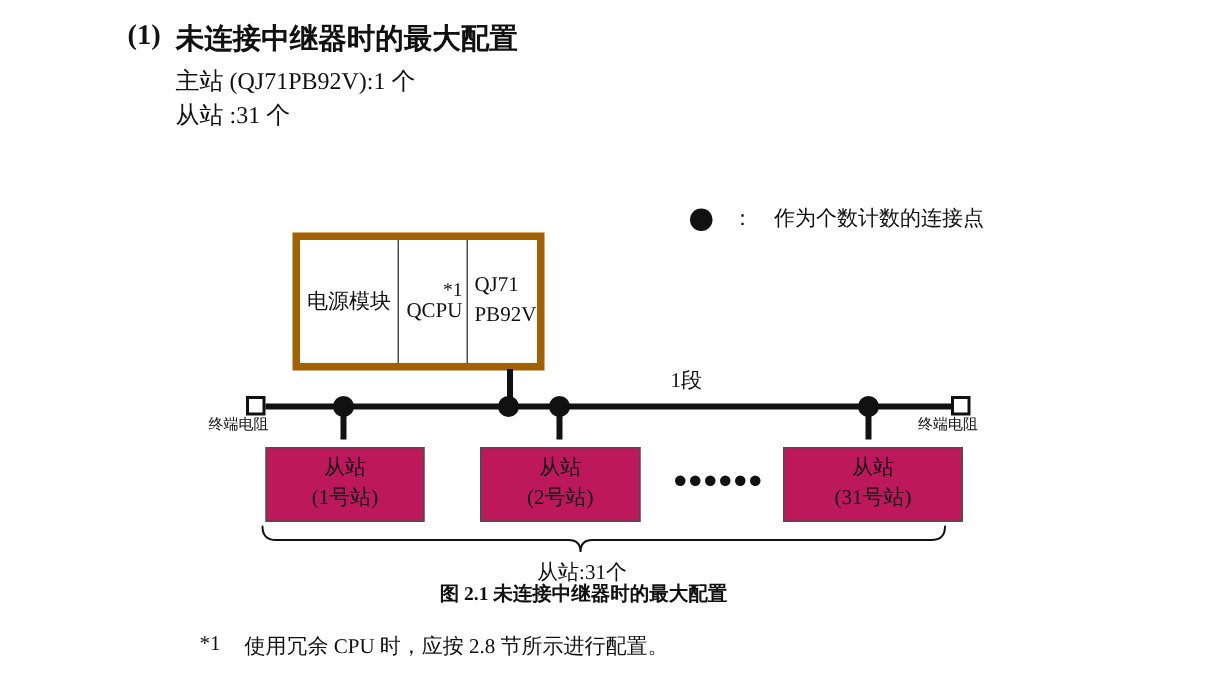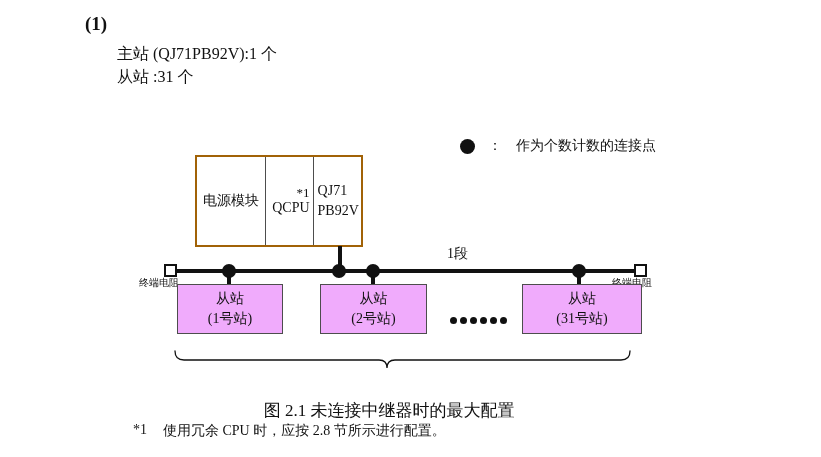--- a/index.html
+++ b/index.html
@@ -12,21 +12,21 @@
   .abs { position:absolute; }
 
   
   .heading { left:85px; top:13px; display:flex; gap:10px; font-size:19px; font-weight:bold; white-space:nowrap; }
   .spec-line { left:117px; font-size:16px; white-space:nowrap;text-align:center; }
   .spec-line.l1 { top:44px; }
   .spec-line.l2 { top:67px;font-family:Liberation Serif, serif; }
 
   
   .master-label { left:196px; top:135px; font-size:14px; white-space:nowrap; }
-  .master-box { left:195px; top:155px; width:168px; height:92px; border:2px solid #a16207; display:flex; background:#fff; }
+  .master-box { left:195px; top:155px; width:168px; height:92px; border:5px solid #a16207; display:flex; background:#fff; }
   .cell { border-right:1px solid #4d4d4d; font-size:14px; display:flex; align-items:center; justify-content:center; }
   .cell-power { width:70px; }
   .cell-cpu { width:48px; flex-direction:column; justify-content:center; align-items:stretch; padding:0 3px; }
   .cpu-note { text-align:right; font-size:13px; line-height:1.1; }
   .cpu-text { text-align:right; font-size:14px; }
   .cell-net { width:48px; flex-direction:column; align-items:flex-start; justify-content:center; padding-left:4px; border-right:none; line-height:1.4; }
 
   
   .legend { left:460px; top:137px; display:flex; align-items:center; font-size:14px; white-space:nowrap; }
   .legend-dot { width:15px; height:15px; border-radius:50%; background:#111; margin-right:13px; }
@@ -43,44 +43,45 @@
   .term-label-right { left:612px; }
   .bus-dot { width:14px; height:14px; border-radius:50%; background:#111; top:264px; }
   .dot-a { left:222px; } .dot-b { left:332px; } .dot-c { left:366px; } .dot-d { left:572px; }
   .drop { width:4px; background:#111; }
   .drop-master { left:338px; top:246px; height:24px; }
   .drop-s1 { left:227px; top:271px; height:22px; }
   .drop-s2 { left:371px; top:271px; height:22px; }
   .drop-s31 { left:577px; top:271px; height:22px; }
 
   
-  .slave-box { top:284px; height:50px; border:1px solid #4d4d4d; background:#f0abfc;
+  .slave-box { top:298px; height:50px; border:1px solid #4d4d4d; background:#be185d;
     display:flex; flex-direction:column; align-items:center; justify-content:center;
     font-size:14px; line-height:1.45; white-space:nowrap; }
   .slave-1 { left:177px; width:106px; }
   .slave-2 { left:320px; width:107px; }
   .slave-31 { left:522px; width:120px; }
   .ellipsis { left:450px; top:317px; display:flex; gap:3px; }
   .ellipsis i { width:7px; height:7px; border-radius:50%; background:#111; display:block; }
 
   
   .brace { left:170px; top:345px; }
   .slaves-total { left:338px; top:373px; width:100px; text-align:center; font-size:14px; white-space:nowrap; }
 
   
-  .caption { left:189px; top:399px; width:400px; text-align:center; font-size:17px; font-weight:normal; white-space:nowrap; }
+  .caption { left:189px; top:387px; width:400px; text-align:center; font-size:13px; font-weight:bold; white-space:nowrap; }
   .footnote { left:133px; top:422px; display:flex; gap:16px; font-size:14px; white-space:nowrap; }
 </style>
 </head>
 <body>
 
 <div class="canvas">
 
   <div class="abs heading">
     <span>(1)</span>
+    <span>未连接中继器时的最大配置</span>
   </div>
   <div class="abs spec-line l1">主站 (QJ71PB92V):1 个</div>
   <div class="abs spec-line l2">从站 :31 个</div>
 
   <div class="abs master-box">
     <div class="cell cell-power">
       <span>电源模块</span>
     </div>
     <div class="cell cell-cpu">
       <span class="cpu-note">*1</span>
@@ -133,20 +134,21 @@
       <i></i>
       <i></i>
       <i></i>
       <i></i>
       <i></i>
   </div>
 
   <svg class="abs brace" width="465" height="26" viewBox="0 0 465 26">
     <path d="M5,6 Q5,15 14,15 L209,15 Q217,15 217,23 Q217,15 225,15 L451,15 Q460,15 460,6" fill="none" stroke="#111111" stroke-width="1.3" stroke-linecap="round"></path>
   </svg>
+  <div class="abs slaves-total">从站:31个</div>
 
   <div class="abs caption">图 2.1 未连接中继器时的最大配置</div>
   <div class="abs footnote">
     <span>*1</span>
     <span>使用冗余 CPU 时，应按 2.8 节所示进行配置。</span>
   </div>
 
 </div>
 
 </body></html>

